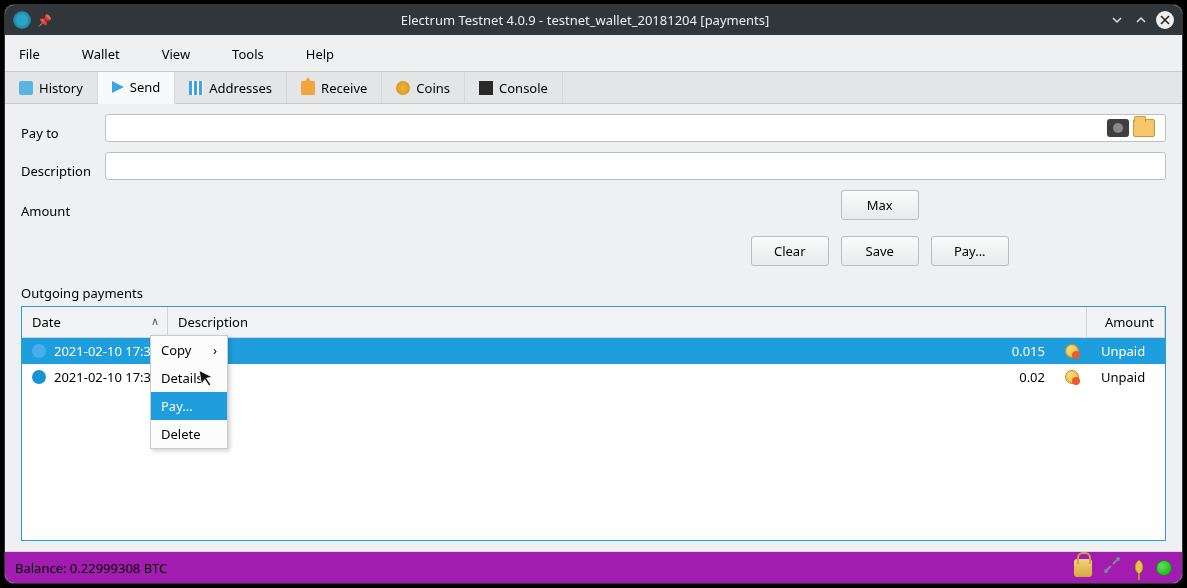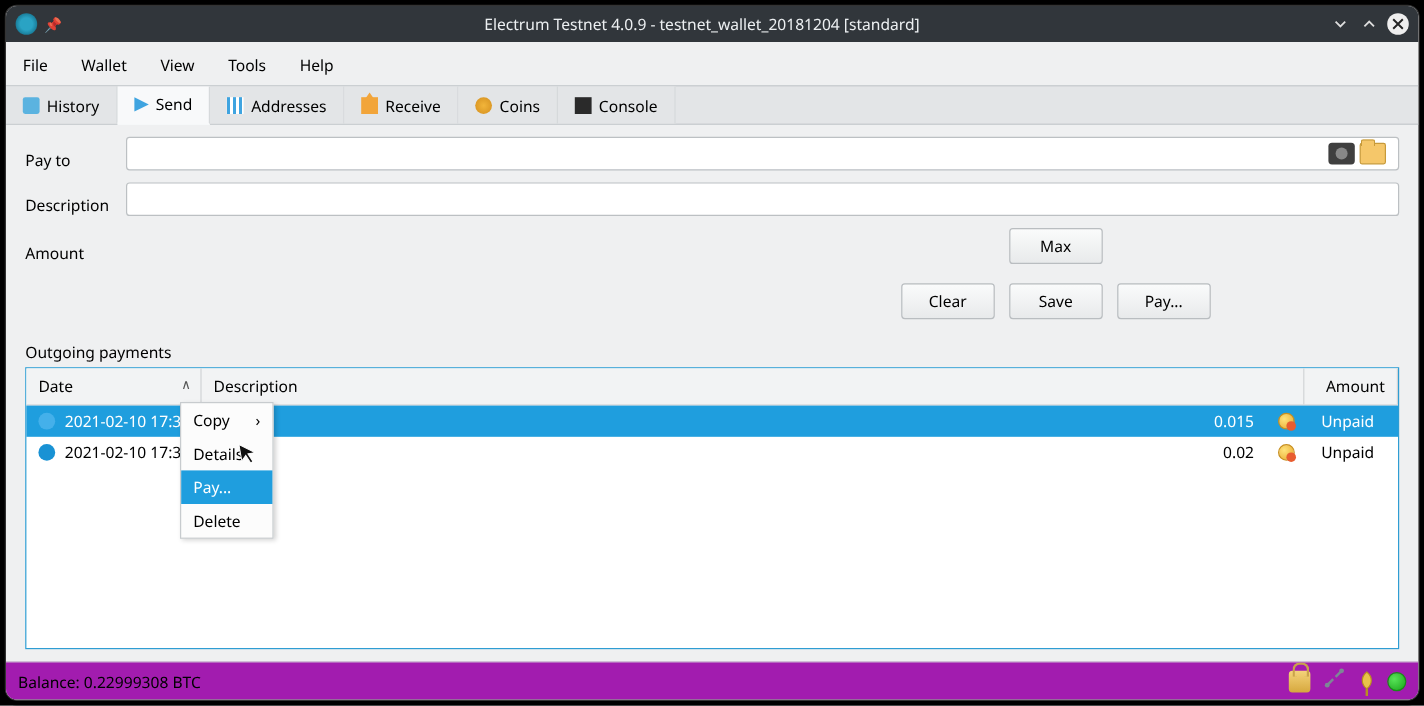--- a/index.html
+++ b/index.html
@@ -48,21 +48,21 @@
   .titlebar .title { flex: 1; text-align: center; }
   .win-controls { display: flex; gap: 6px; align-items:center;}
   .win-controls span { width: 18px; height:18px; display:flex; align-items:center; justify-content:center; color:#ddd; cursor:pointer;}
   .win-controls .close-btn {
     background:#eee; color:#222; border-radius:50%; width:18px; height:18px;
   }
   .menubar {
     background:#eff0f1;
     display:flex;
     padding: 4px 0 2px 0;
-    gap: 0;
+    gap: 14px;
   }
   .menubar span {
     padding: 6px 14px;
     cursor: default;
   }
   .tabbar {
     display:flex;
     background:#e3e5e7;
     border-bottom:1px solid #c5c9cc;
     border-top:1px solid #c5c9cc;
@@ -249,21 +249,21 @@
 </style>
 </head>
 <body>
 
 <div class="outer-frame">
 <div class="window">
 
   <div class="titlebar">
     <span class="app-icon"></span>
     <span class="pin-icon">📌</span>
-    <span class="title">Electrum Testnet 4.0.9 - testnet_wallet_20181204 [standard]</span>
+    <span class="title">Electrum Testnet 4.0.9 - testnet_wallet_20181204 [payments]</span>
     <div class="win-controls">
       <span>
         <svg width="14" height="14" viewBox="0 0 14 14">
               <path d="M3 5 L7 9 L11 5" stroke="#ddd" stroke-width="1.5" fill="none"></path>
             </svg>
       </span>
       <span>
         <svg width="14" height="14" viewBox="0 0 14 14">
               <path d="M3 9 L7 5 L11 9" stroke="#ddd" stroke-width="1.5" fill="none"></path>
             </svg>

